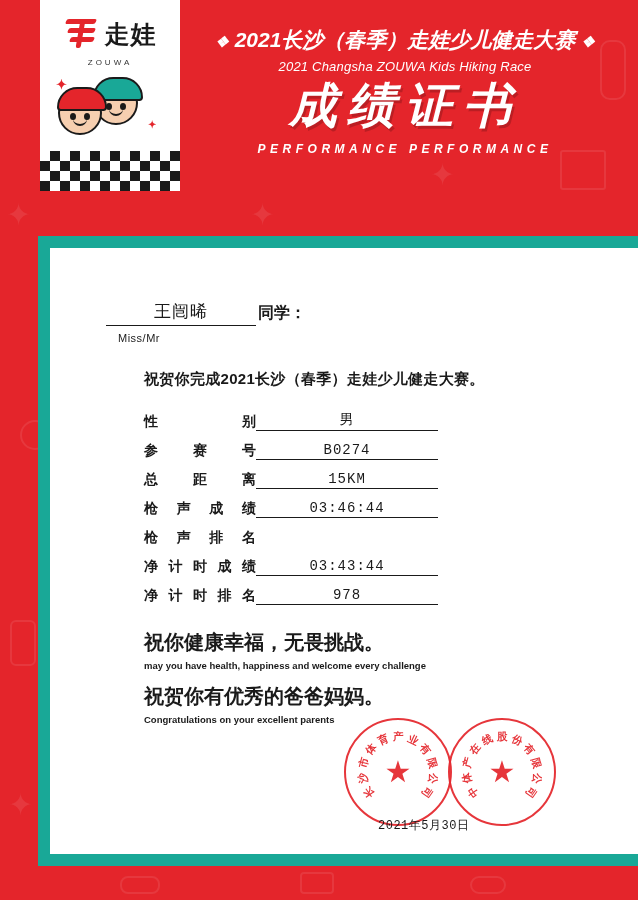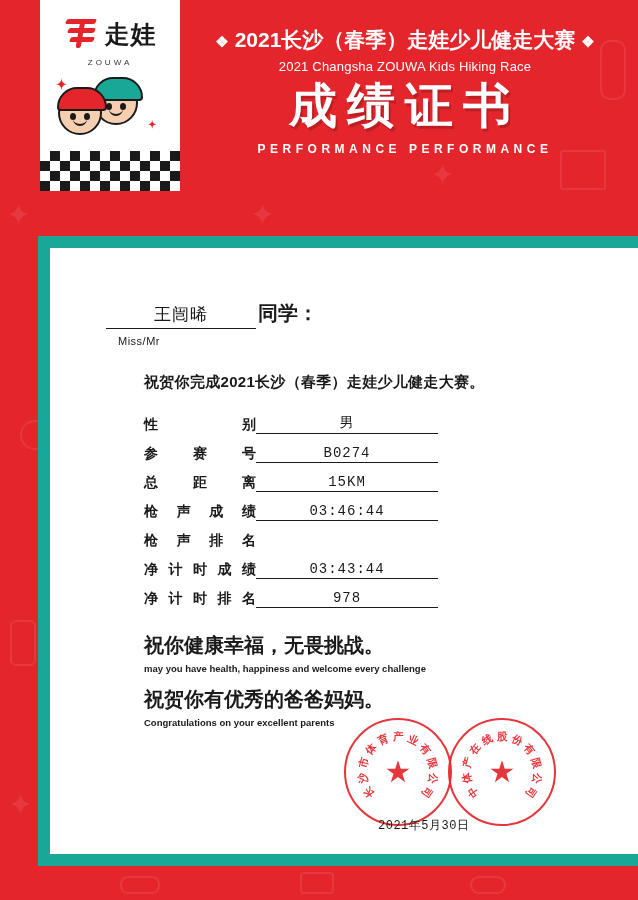--- a/index.html
+++ b/index.html
@@ -133,20 +133,21 @@
     background:
       repeating-conic-gradient(#1a1a1a 0% 25%, #ffffff 0% 50%) 0 0/20px 20px;
   }
 
   .header-text {
     position: absolute;
     left: 190px; top: 26px;
     width: 430px;
     text-align: center;
     color: #fff;
+    font-style: italic;
   }
   .title-cn {
     font-size: 21px;
     font-weight: bold;
     letter-spacing: 0px;
     white-space: nowrap;
   }
   .title-cn .deco { color:#fff; font-size:15px; margin:0 6px; }
   .title-en {
     font-size: 13px;
@@ -192,21 +193,21 @@
   .name-blank {
     width: 150px;
     border-bottom: 1.6px solid #1a1a1a;
     text-align: center;
     font-size: 17px;
     color: #1a1a1a;
     padding-bottom: 2px;
     letter-spacing: 1px;
   }
   .name-suffix {
-    font-size: 20px;
+    font-size: 16px;
     font-weight: bold;
     color: #1a1a1a;
     margin-left: 2px;
     padding-bottom: 2px;
   }
   .name-en {
     font-size: 11px;
     color: #1a1a1a;
     margin-top: 6px;
     margin-left: 12px;

